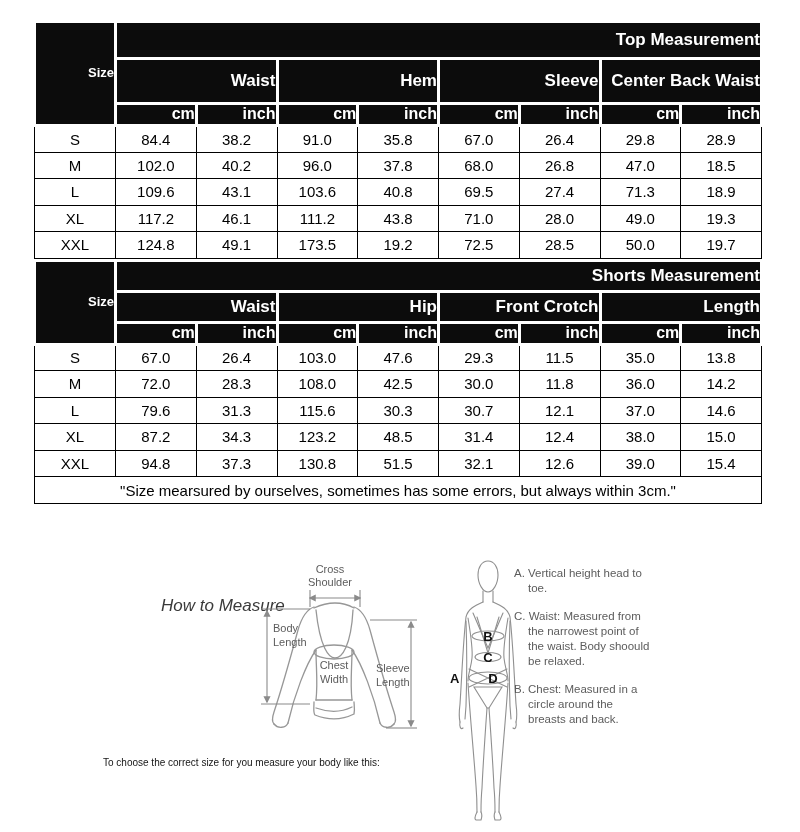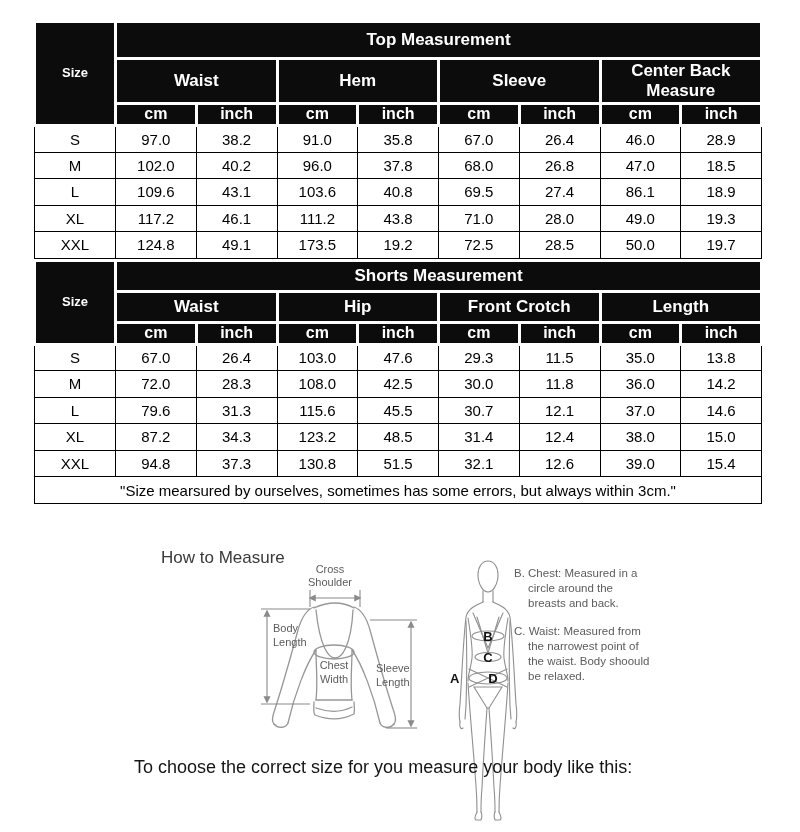--- a/index.html
+++ b/index.html
@@ -19,21 +19,21 @@
     border-collapse: collapse;
     table-layout: fixed;
     width: 730px;
   }
   table.size-table col.c0 { width: 81px; }
   table.size-table th {
     background: #0c0c0c;
     color: #ffffff;
     border: 3px solid #ffffff;
     font-weight: bold;
-    text-align: center;
+    text-align: right;
     padding: 0;
     line-height: 1.15;
   }
   table.size-table th.title-cell { height: 37px; font-size: 17px; }
   table.size-table tr.group-row th { height: 45px; font-size: 17px; }
   table.size-table tr.unit-row th  { height: 22px; font-size: 16px; }
   table.size-table th.corner-cell  { font-size: 13px; }
   table.size-table td {
     background: #ffffff;
     border: 1px solid #000000;
@@ -43,26 +43,26 @@
     font-size: 15px;
     color: #000000;
     padding: 0;
   }
   table.t2 th.title-cell { height: 31px; }
   table.t2 tr.group-row th { height: 31px; }
   table.size-table td.note-cell { font-size: 15px; height: 27px; }
 
   
   .htm-heading {
-    position: absolute; left: 161px; top: 548px;
-    font-size: 17px; color: #3a3a3a;
+    position: absolute; left: 161px; top: 596px;
+    font-size: 17px; color: #3a3a3a; font-style: italic;
   }
   .instruction {
-    position: absolute; left: 134px; top: 757px;
-    font-size: 18px; color: #151515;
+    position: absolute; left: 103px; top: 757px;
+    font-size: 10px; color: #151515;
   }
   svg.shirt-svg { position: absolute; left: 250px; top: 556px; }
   svg.figure-svg { position: absolute; left: 446px; top: 556px; }
   .points-list {
     position: absolute; left: 514px; top: 566px; width: 138px;
     font-size: 11.5px; color: #5c5c5c; 
   }
   .point-item {
     margin-bottom: 13px;
     line-height: 15px;
@@ -93,43 +93,43 @@
       </colgroup>
       <thead>
         <tr>
           <th class="corner-cell" rowspan="3">Size</th>
           <th class="title-cell" colspan="8">Top Measurement</th>
         </tr>
         <tr class="group-row">
           <th colspan="2">Waist</th>
           <th colspan="2">Hem</th>
           <th colspan="2">Sleeve</th>
-          <th colspan="2">Center Back Measure</th>
+          <th colspan="2">Center Back Waist</th>
         </tr>
         <tr class="unit-row">
           <th>cm</th>
           <th>inch</th>
           <th>cm</th>
           <th>inch</th>
           <th>cm</th>
           <th>inch</th>
           <th>cm</th>
           <th>inch</th>
         </tr>
       </thead>
       <tbody>
           <tr>
             <td>S</td>
-            <td>97.0</td>
+            <td>84.4</td>
             <td>38.2</td>
             <td>91.0</td>
             <td>35.8</td>
             <td>67.0</td>
             <td>26.4</td>
-            <td>46.0</td>
+            <td>29.8</td>
             <td>28.9</td>
           </tr>
           <tr>
             <td>M</td>
             <td>102.0</td>
             <td>40.2</td>
             <td>96.0</td>
             <td>37.8</td>
             <td>68.0</td>
             <td>26.8</td>
@@ -137,21 +137,21 @@
             <td>18.5</td>
           </tr>
           <tr>
             <td>L</td>
             <td>109.6</td>
             <td>43.1</td>
             <td>103.6</td>
             <td>40.8</td>
             <td>69.5</td>
             <td>27.4</td>
-            <td>86.1</td>
+            <td>71.3</td>
             <td>18.9</td>
           </tr>
           <tr>
             <td>XL</td>
             <td>117.2</td>
             <td>46.1</td>
             <td>111.2</td>
             <td>43.8</td>
             <td>71.0</td>
             <td>28.0</td>
@@ -227,21 +227,21 @@
             <td>30.0</td>
             <td>11.8</td>
             <td>36.0</td>
             <td>14.2</td>
           </tr>
           <tr>
             <td>L</td>
             <td>79.6</td>
             <td>31.3</td>
             <td>115.6</td>
-            <td>45.5</td>
+            <td>30.3</td>
             <td>30.7</td>
             <td>12.1</td>
             <td>37.0</td>
             <td>14.6</td>
           </tr>
           <tr>
             <td>XL</td>
             <td>87.2</td>
             <td>34.3</td>
             <td>123.2</td>
@@ -358,19 +358,20 @@
       <path d="M43,152 C45,180 47,210 48,232 C49,242 49,250 49,256"></path>
       <path d="M53,256 C55,260 56,263 54,264 L49,264 C48,261 48,258 49,256"></path>
     </g>
     <text class="marker-letter" x="42" y="85" text-anchor="middle">B</text>
     <text class="marker-letter" x="42" y="106" text-anchor="middle">C</text>
     <text class="marker-letter" x="47" y="127" text-anchor="middle">D</text>
     <text class="marker-letter" x="4" y="127">A</text>
   </svg>
 
   <div class="points-list">
+    <div class="point-item">A. Vertical height head to toe.</div>
+    <div class="point-item">C. Waist: Measured from the narrowest point of the waist. Body shoould be relaxed.</div>
     <div class="point-item">B. Chest: Measured in a circle around the breasts and back.</div>
-    <div class="point-item">C. Waist: Measured from the narrowest point of the waist. Body shoould be relaxed.</div>
   </div>
 
   <div class="instruction">To choose the correct size for you measure your body like this:</div>
 
 </div>
 
 </body></html>

